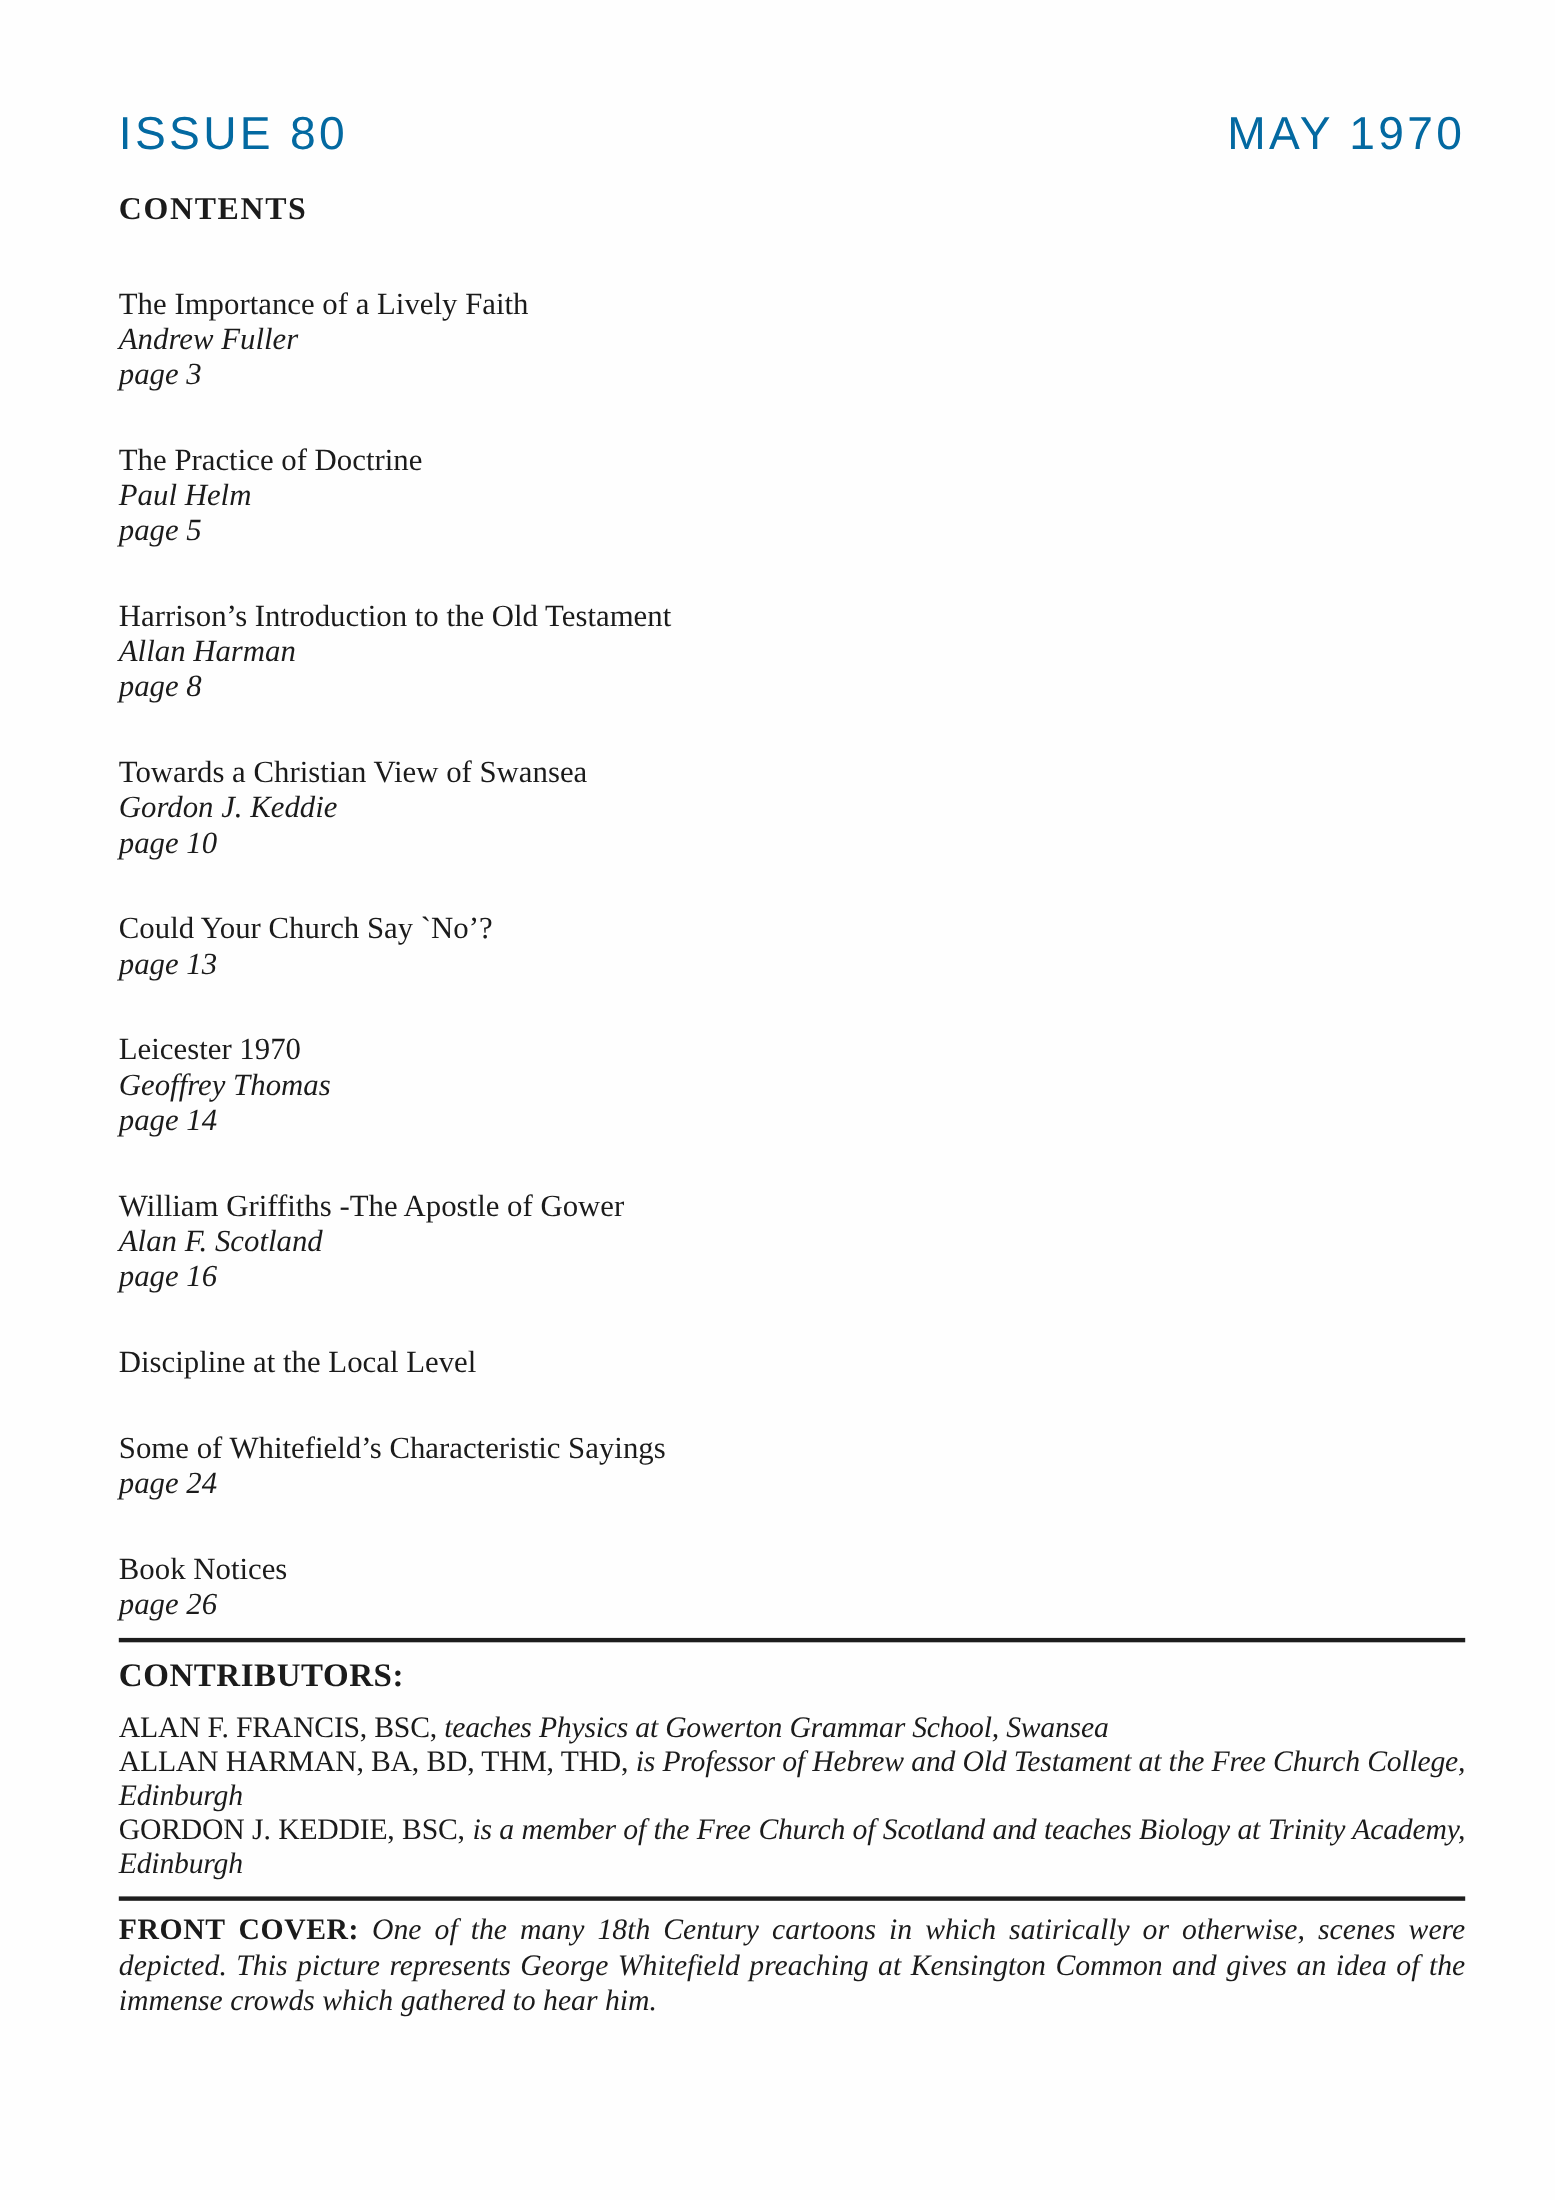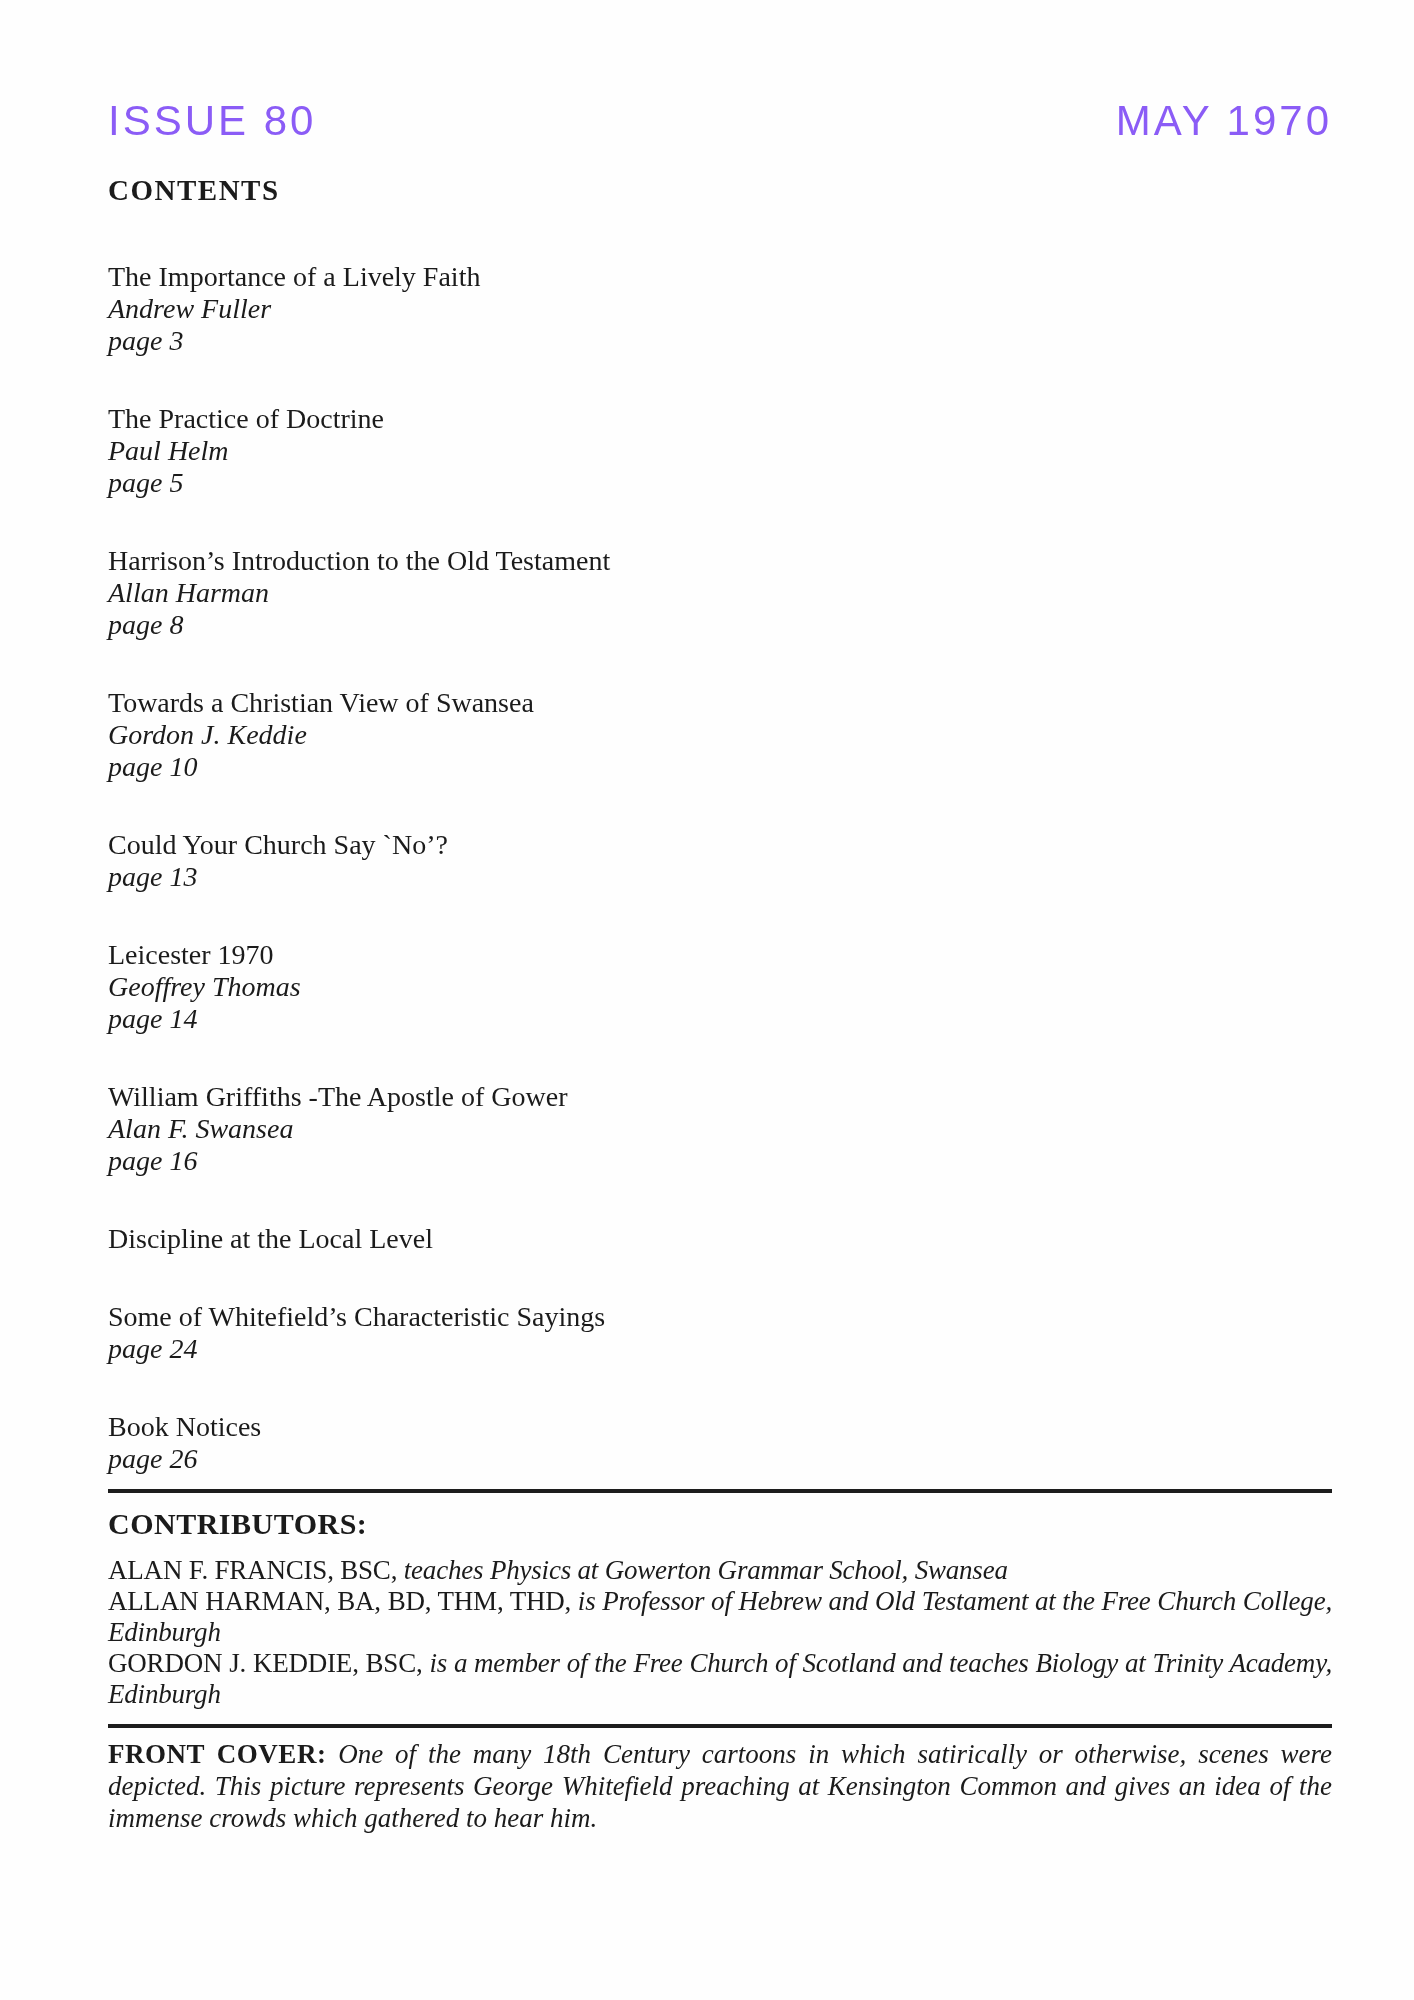--- a/index.html
+++ b/index.html
@@ -20,21 +20,21 @@
   }
   
   .masthead {
     display: flex;
     justify-content: space-between;
     align-items: baseline;
     font-family: "Liberation Sans", sans-serif;
     font-size: 42px;
     line-height: 1;
     letter-spacing: 3px;
-    color: #8b5cf6;
+    color: #0369a1;
   }
   
   .contents-heading {
     margin: 34px 0 0 0;
     font-size: 29px;
     font-weight: bold;
     letter-spacing: 1.5px;
     line-height: 1;
   }
   
@@ -129,21 +129,21 @@
     </div>
 
     <div class="toc-entry">
       <div class="toc-title">Leicester 1970</div>
       <div class="toc-author">Geoffrey Thomas</div>
       <div class="toc-page">page 14</div>
     </div>
 
     <div class="toc-entry">
       <div class="toc-title">William Griffiths -The Apostle of Gower</div>
-      <div class="toc-author">Alan F. Swansea</div>
+      <div class="toc-author">Alan F. Scotland</div>
       <div class="toc-page">page 16</div>
     </div>
 
     <div class="toc-entry">
       <div class="toc-title">Discipline at the Local Level</div>
     </div>
 
     <div class="toc-entry">
       <div class="toc-title">Some of Whitefield’s Characteristic Sayings</div>
       <div class="toc-page">page 24</div>

